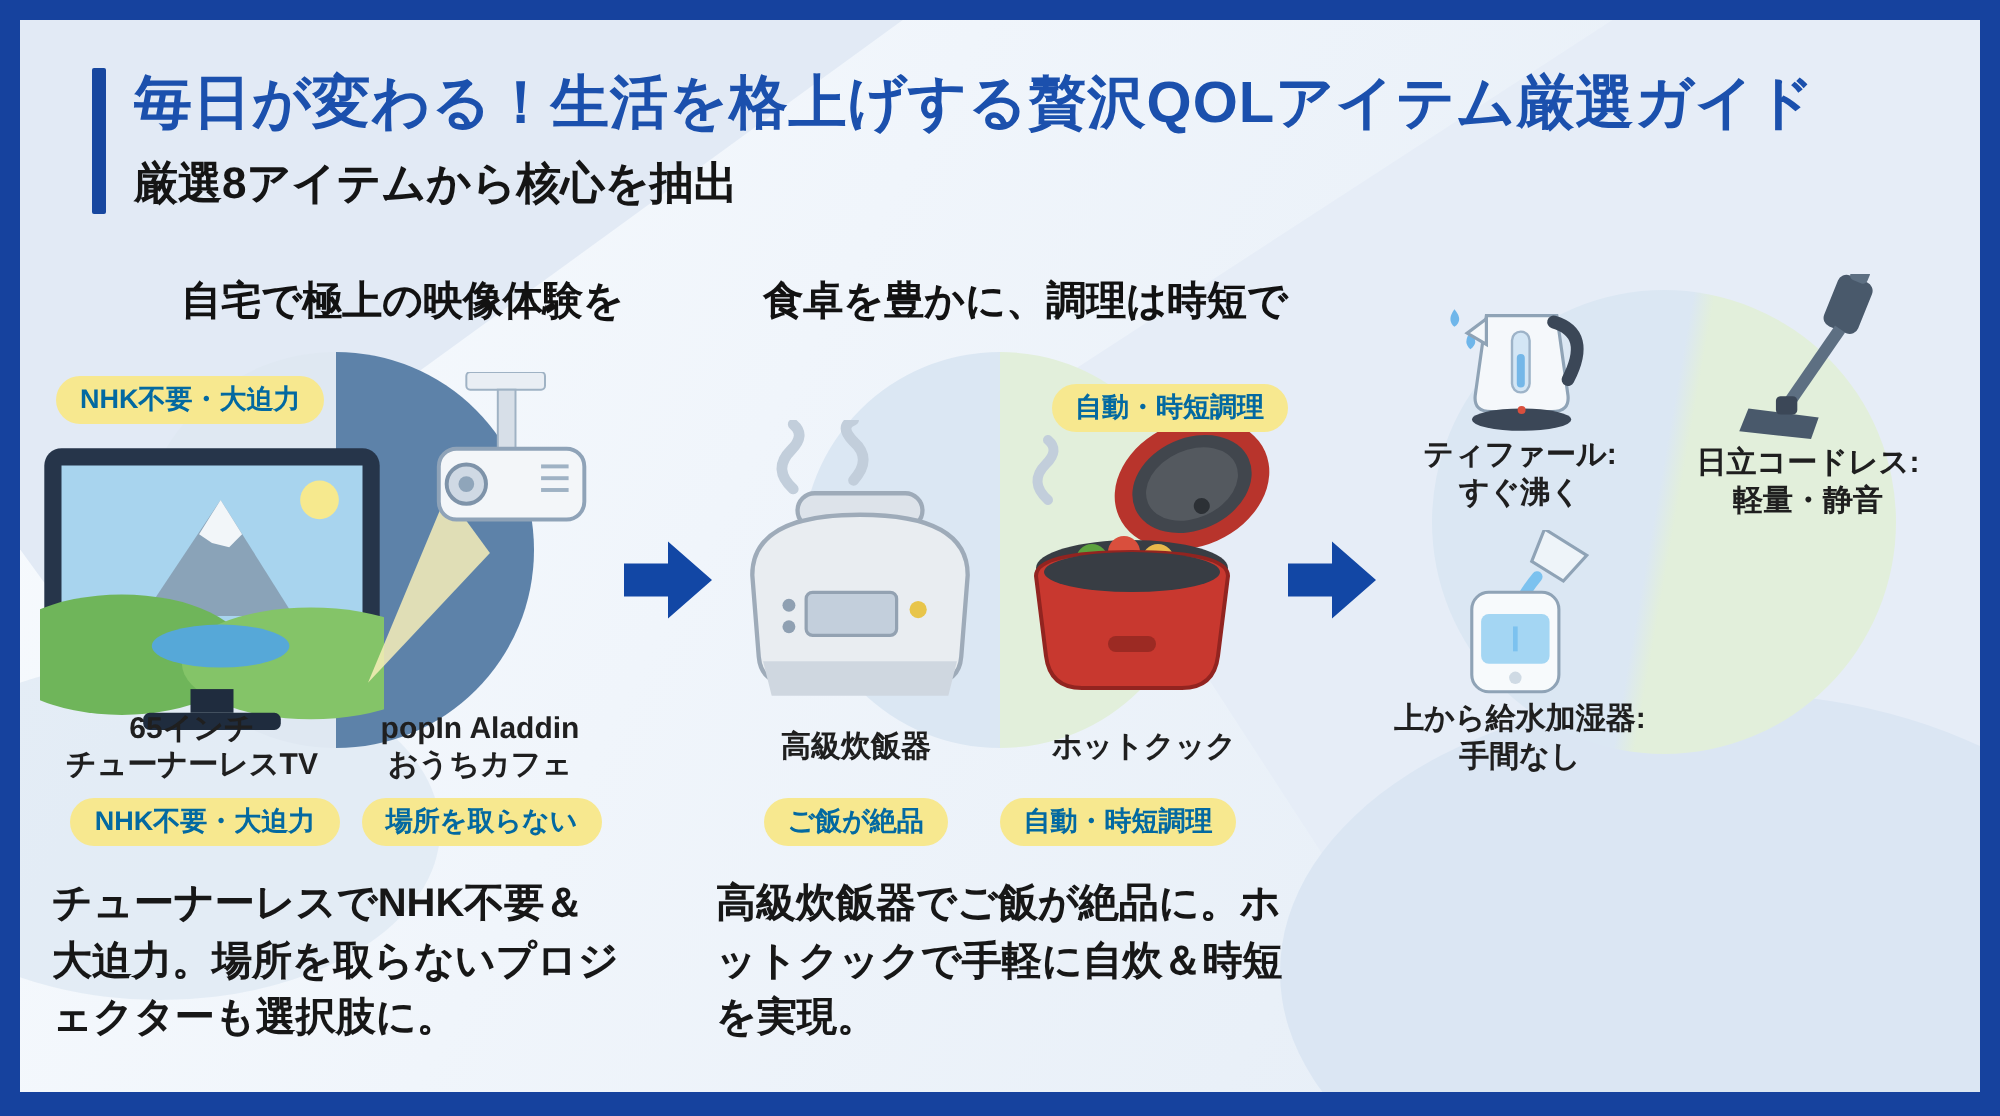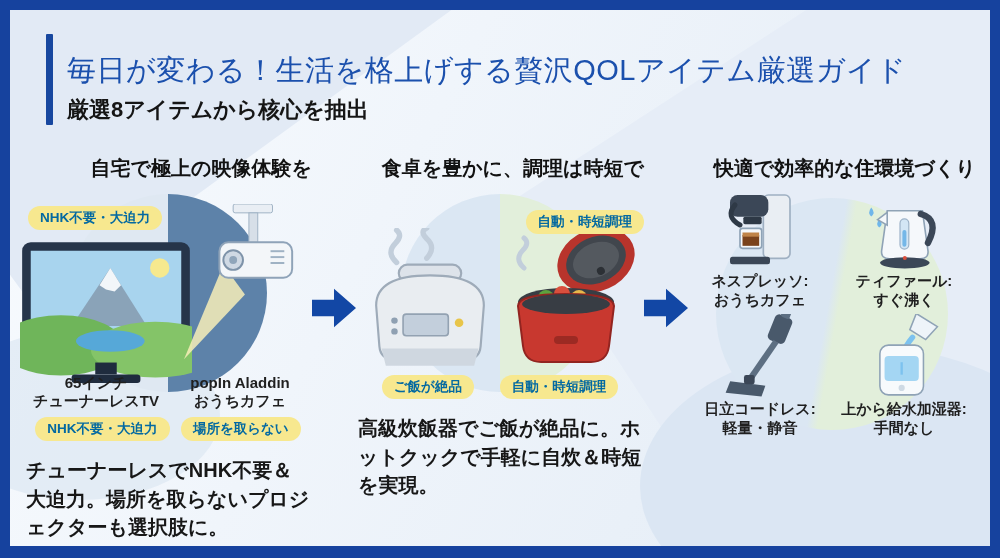--- a/index.html
+++ b/index.html
@@ -20,21 +20,21 @@
            background:#e2eaf5; transform:rotate(-36deg); z-index:0; }
   .bg-r  { position:absolute; top:-40px; right:-300px; width:720px; height:420px;
            background:#e6edf7; transform:rotate(-33deg); z-index:0; }
   .bg-br { position:absolute; right:-90px; bottom:-80px; width:440px; height:280px;
            background:#dbe6f3; border-radius:50%; z-index:0; }
   .bg-bl { position:absolute; left:-70px; top:320px; width:280px; height:170px;
            background:#dde8f3; border-radius:50%; opacity:.75; z-index:0; }
 
   header { position:relative; z-index:2; display:flex; margin:24px 30px 0 36px; }
   .accent-bar { width:7px; background:#17479f; margin-right:14px; border-radius:1px; }
-  h1 { font-size:29px; font-weight:400; color:#1b50ad; letter-spacing:.5px; line-height:1.25;margin-top:18px; }
+  h1 { font-size:29px; font-weight:700; color:#1b50ad; letter-spacing:.5px; line-height:1.25; }
   .subtitle { font-size:22px; font-weight:700; color:#151515; margin-top:7px; }
 
   main { position:relative; z-index:2; display:flex; margin:30px 14px 0; }
   .col { width:288px; }
   .arrow { width:44px; display:flex; justify-content:center; padding-top:128px; }
 
   .col-h { font-size:20px; font-weight:800; color:#121212; text-align:right; margin-bottom:8px; white-space:nowrap; }
 
   .illus { position:relative; height:180px; }
   .circle { position:absolute; top:4px; left:50%; transform:translateX(-50%);
@@ -176,52 +176,41 @@
             <circle cx="50" cy="74" r="8" fill="#5da23e"></circle>
               <circle cx="66" cy="70" r="8" fill="#d94f3d"></circle>
             <circle cx="83" cy="74" r="8" fill="#e8b84b"></circle>
               <circle cx="95" cy="78" r="7" fill="#e2e6ea"></circle>
             <circle cx="58" cy="82" r="7" fill="#e8974b"></circle>
             <path d="M22 82 q0 -12 48 -12 q48 0 48 12 l-5 40 q-2 16 -18 16 h-50 q-16 0 -18 -16 z" fill="#c8382f" stroke="#922420" stroke-width="2"></path>
             <ellipse cx="70" cy="80" rx="44" ry="10" fill="#383d44"></ellipse>
             <rect x="58" y="112" width="24" height="8" rx="4" fill="#9c2a23"></rect>
           </svg>
         </div>
+        <div class="labels">
+          <div class="ilabel">高級炊飯器</div>
+          <div class="ilabel">ホットクック</div>
+        </div>
         <div class="badges">
           <span class="badge">ご飯が絶品</span>
           <span class="badge">自動・時短調理</span>
         </div>
         <p class="desc">高級炊飯器でご飯が絶品に。ホットクックで手軽に自炊＆時短を実現。</p>
       </section>
 
       <div class="arrow">
         <svg width="44" height="50" viewBox="0 0 48 52">
             <path d="M0 17 h24 V5 L48 26 24 47 V35 H0 z" fill="#1247a5"></path>
           </svg>
       </div>
 
       <section class="col col3">
-        <h2 class="col-h">快適で効率的な住環境づくり</h2>
         <div class="illus3">
           <div class="circle3"></div>
           <div class="grid">
-            <div class="cell">
-              <svg width="84" height="80" viewBox="0 0 100 96">
-                <rect x="54" y="6" width="32" height="76" rx="6" fill="#e9eef3" stroke="#9fb0c2" stroke-width="2"></rect>
-                <rect x="14" y="6" width="46" height="26" rx="9" fill="#3b4757"></rect>
-                <path d="M20 18 q-12 14 6 24" fill="none" stroke="#2e3946" stroke-width="6" stroke-linecap="round"></path>
-                <rect x="30" y="32" width="22" height="9" rx="2" fill="#2e3946"></rect>
-                <rect x="26" y="46" width="26" height="24" rx="3" fill="#f6f9fb" stroke="#8fa3b6" stroke-width="2"></rect>
-                <rect x="29" y="54" width="20" height="13" fill="#7a431c"></rect>
-                <rect x="29" y="51" width="20" height="5" fill="#c08448"></rect>
-                <rect x="14" y="80" width="48" height="9" rx="3" fill="#3b4757"></rect>
-              </svg>
-              <div class="ilabel">ネスプレッソ:
-おうちカフェ</div>
-            </div>
             <div class="cell">
               <svg width="88" height="80" viewBox="0 0 110 100">
                 <path d="M14 22 q-5 7 0 11 q6 -4 0 -11" fill="#6fb6ea"></path>
                 <path d="M24 36 q-5 7 0 11 q6 -4 0 -11" fill="#6fb6ea"></path>
                 <path d="M34 26 h44 l7 50 q1 10 -10 10 h-38 q-11 0 -10 -10 z" fill="#f5f8fb" stroke="#8fa3b6" stroke-width="2"></path>
                 <path d="M34 28 l-12 9 12 7 z" fill="#f5f8fb" stroke="#8fa3b6" stroke-width="2"></path>
                 <path d="M76 30 q24 7 9 36" fill="none" stroke="#3b4757" stroke-width="8" stroke-linecap="round"></path>
                 <rect x="50" y="36" width="11" height="38" rx="5.5" fill="#d3e6f5" stroke="#9db3c8" stroke-width="1.5"></rect>
                 <rect x="53" y="50" width="5" height="21" rx="2.5" fill="#74b7e8"></rect>
                 <ellipse cx="56" cy="91" rx="31" ry="7" fill="#3b4757"></ellipse>

